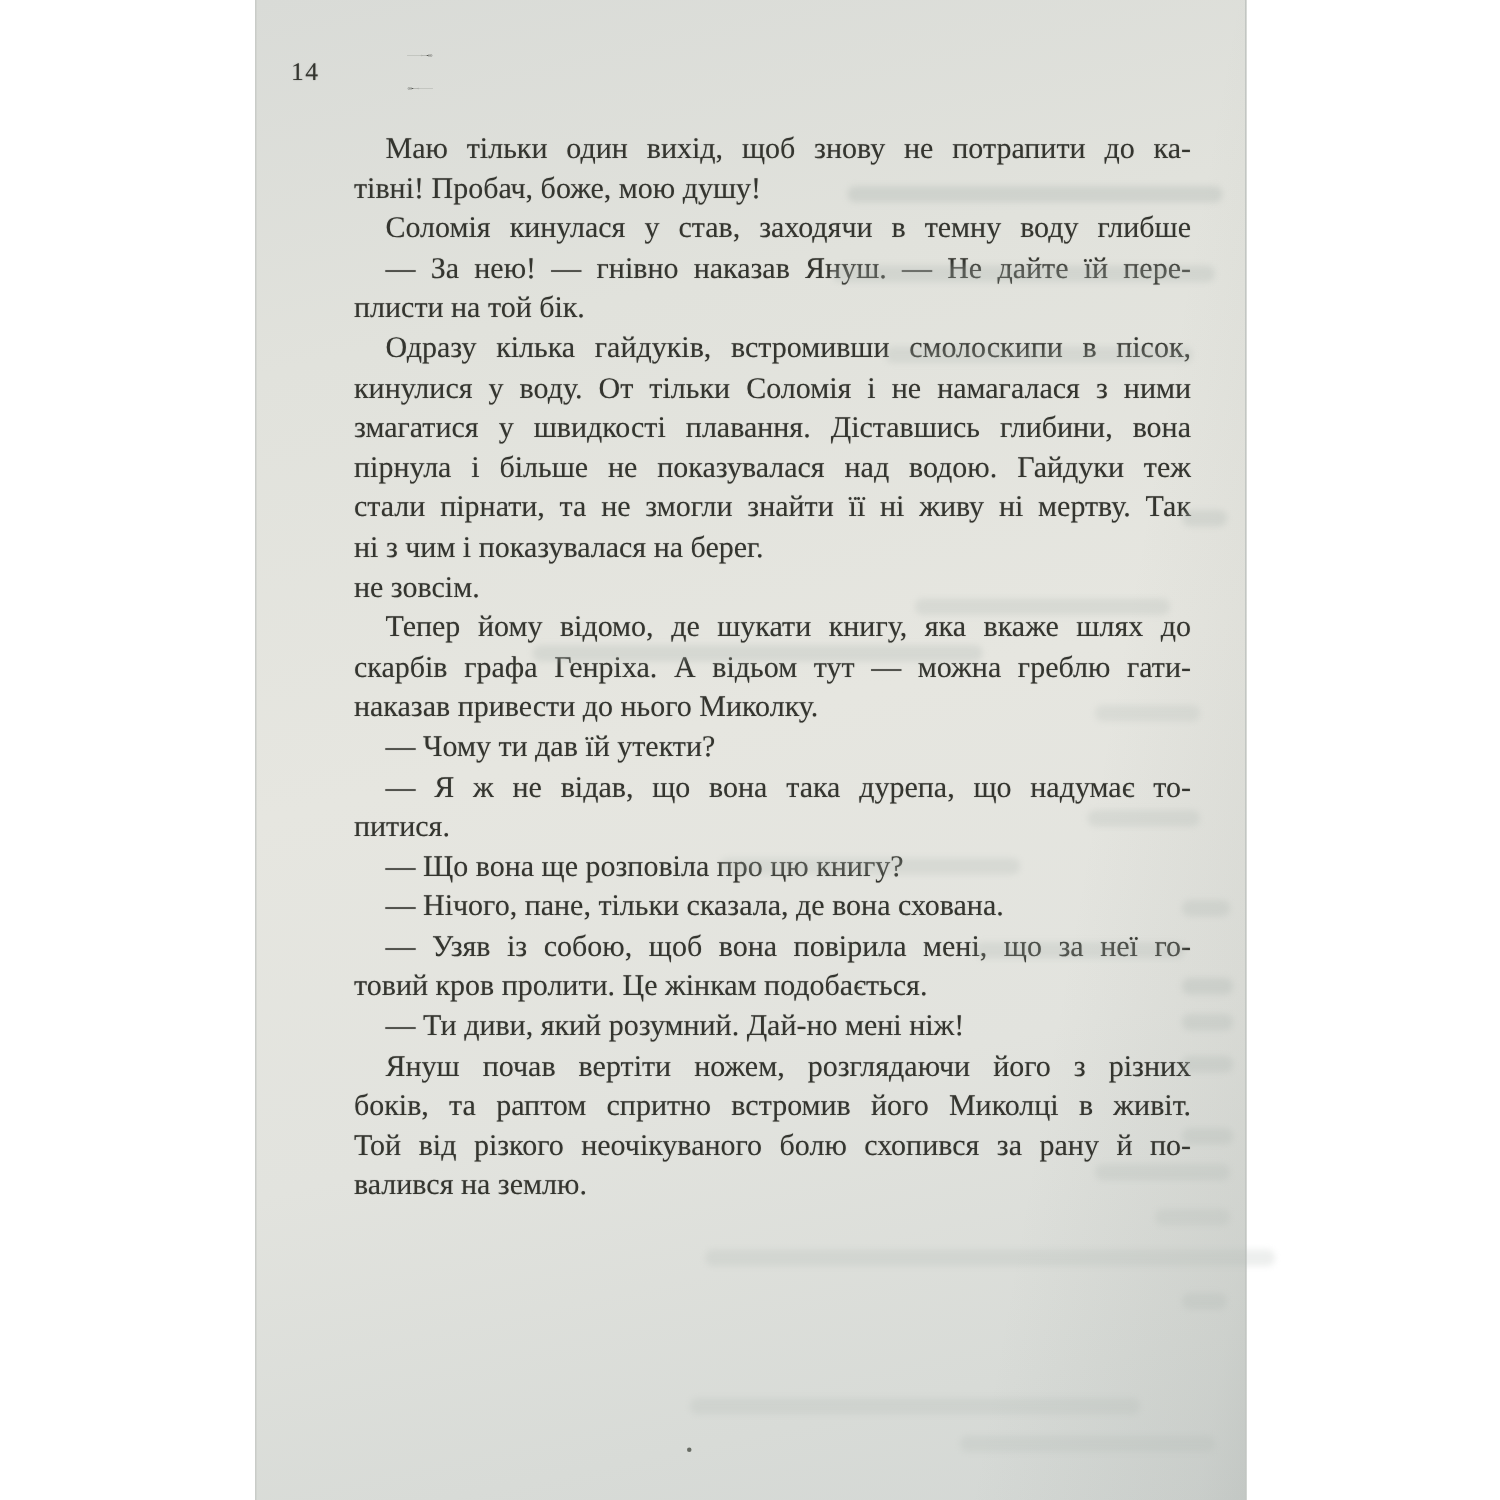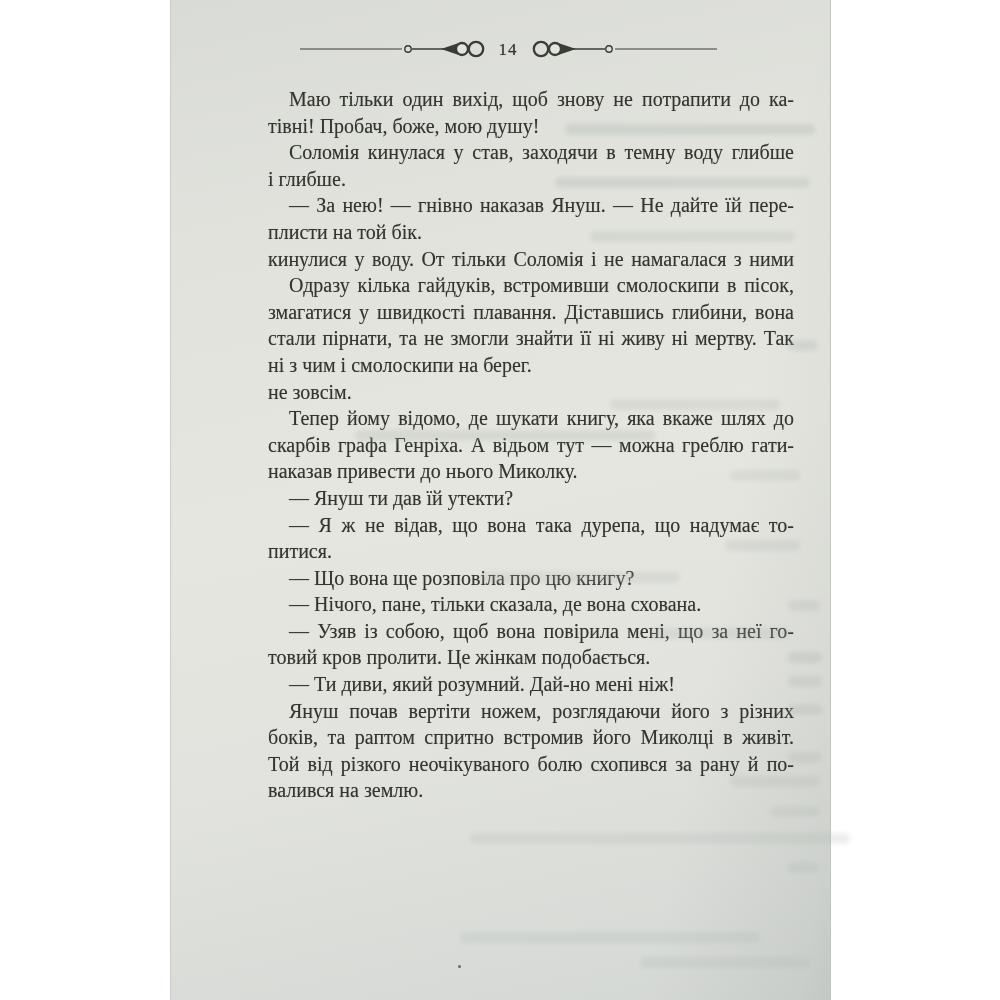--- a/index.html
+++ b/index.html
@@ -6,38 +6,39 @@
   :root{--ink:#34352f;--paper:#e3e4de;}
   .photo{
     position:absolute;left:170px;top:0;width:661px;height:1000px;
     background:
       linear-gradient(100deg, rgba(255,255,255,0) 78%, rgba(110,118,112,.10) 96%, rgba(110,118,112,.16) 100%),
       linear-gradient(168deg,#d9dbd7 0%,#e1e2dc 22%,#e6e6e0 48%,#e2e3de 70%,#d8dbd7 90%,#d3d7d4 100%);
     box-shadow:inset 1px 0 0 #c9ccc8, inset -1px 0 0 #c2c6c2;
   }
   .ornament{
     position:absolute;top:36px;left:0;right:0;height:24px;
-    display:flex;align-items:flex-end;justify-content:center;padding-left:15px;
+    display:flex;align-items:flex-start;justify-content:center;padding-left:15px;
     color:var(--ink);
+    flex-direction:column;
   }
   .ornament svg{display:block;}
   .page-number{
     font:17px/20px "Liberation Serif","DejaVu Serif",serif;
     color:var(--ink);margin:0 9px;letter-spacing:1px;
     text-shadow:0 0 .8px rgba(52,53,47,.5);
   }
   .flip{transform:scaleX(-1);}
   .textblock{
     position:absolute;left:66px;top:86px;width:558px;
     font-family:"Liberation Serif","DejaVu Serif",serif;
     font-size:20px;line-height:26.6px;color:var(--ink);
     text-shadow:0 0 .7px rgba(52,53,47,.42);
   }
   .para{margin:0;}
-  .line{white-space:nowrap;text-align:justify;text-align-last:justify;height:26.6px;margin-left:32px;}
+  .line{white-space:nowrap;text-align:justify;text-align-last:justify;height:26.6px;}
   .line.last{text-align:right;text-align-last:left;}
   .line.indent{text-indent:21px;}
   .ghost{
     position:absolute;height:11px;border-radius:5px;
     background:#aeb6b1;filter:blur(2.2px);pointer-events:none;
   }
   .speck{position:absolute;width:3px;height:3px;border-radius:50%;background:#676b63;}
 </style>
 </head>
 <body>
@@ -64,43 +65,43 @@
     </svg>
   </div>
 
   <div class="textblock">
       <div class="para">
         <div class="line indent">Маю тільки один вихід, щоб знову не потрапити до ка-</div>
         <div class="line last">тівні! Пробач, боже, мою душу!</div>
       </div>
       <div class="para">
         <div class="line indent">Соломія кинулася у став, заходячи в темну воду глибше</div>
-        <div class="line last">і глибше.</div>
       </div>
       <div class="para">
         <div class="line indent">— За нею! — гнівно наказав Януш. — Не дайте їй пере-</div>
         <div class="line last">плисти на той бік.</div>
       </div>
       <div class="para">
+        <div class="line indent">Одразу кілька гайдуків, встромивши смолоскипи в пісок,</div>
         <div class="line">кинулися у воду. От тільки Соломія і не намагалася з ними</div>
-        <div class="line indent">Одразу кілька гайдуків, встромивши смолоскипи в пісок,</div>
         <div class="line">змагатися у швидкості плавання. Діставшись глибини, вона</div>
+        <div class="line">пірнула і більше не показувалася над водою. Гайдуки теж</div>
         <div class="line">стали пірнати, та не змогли знайти її ні живу ні мертву. Так</div>
-        <div class="line last">ні з чим і смолоскипи на берег.</div>
+        <div class="line last">ні з чим і показувалася на берег.</div>
       </div>
       <div class="para">
         <div class="line last">не зовсім.</div>
       </div>
       <div class="para">
         <div class="line indent">Тепер йому відомо, де шукати книгу, яка вкаже шлях до</div>
         <div class="line">скарбів графа Генріха. А відьом тут — можна греблю гати-</div>
         <div class="line last">наказав привести до нього Миколку.</div>
       </div>
       <div class="para">
-        <div class="line indent last">— Януш ти дав їй утекти?</div>
+        <div class="line indent last">— Чому ти дав їй утекти?</div>
       </div>
       <div class="para">
         <div class="line indent">— Я ж не відав, що вона така дурепа, що надумає то-</div>
         <div class="line last">питися.</div>
       </div>
       <div class="para">
         <div class="line indent last">— Що вона ще розповіла про цю книгу?</div>
       </div>
       <div class="para">
         <div class="line indent last">— Нічого, пане, тільки сказала, де вона схована.</div>

